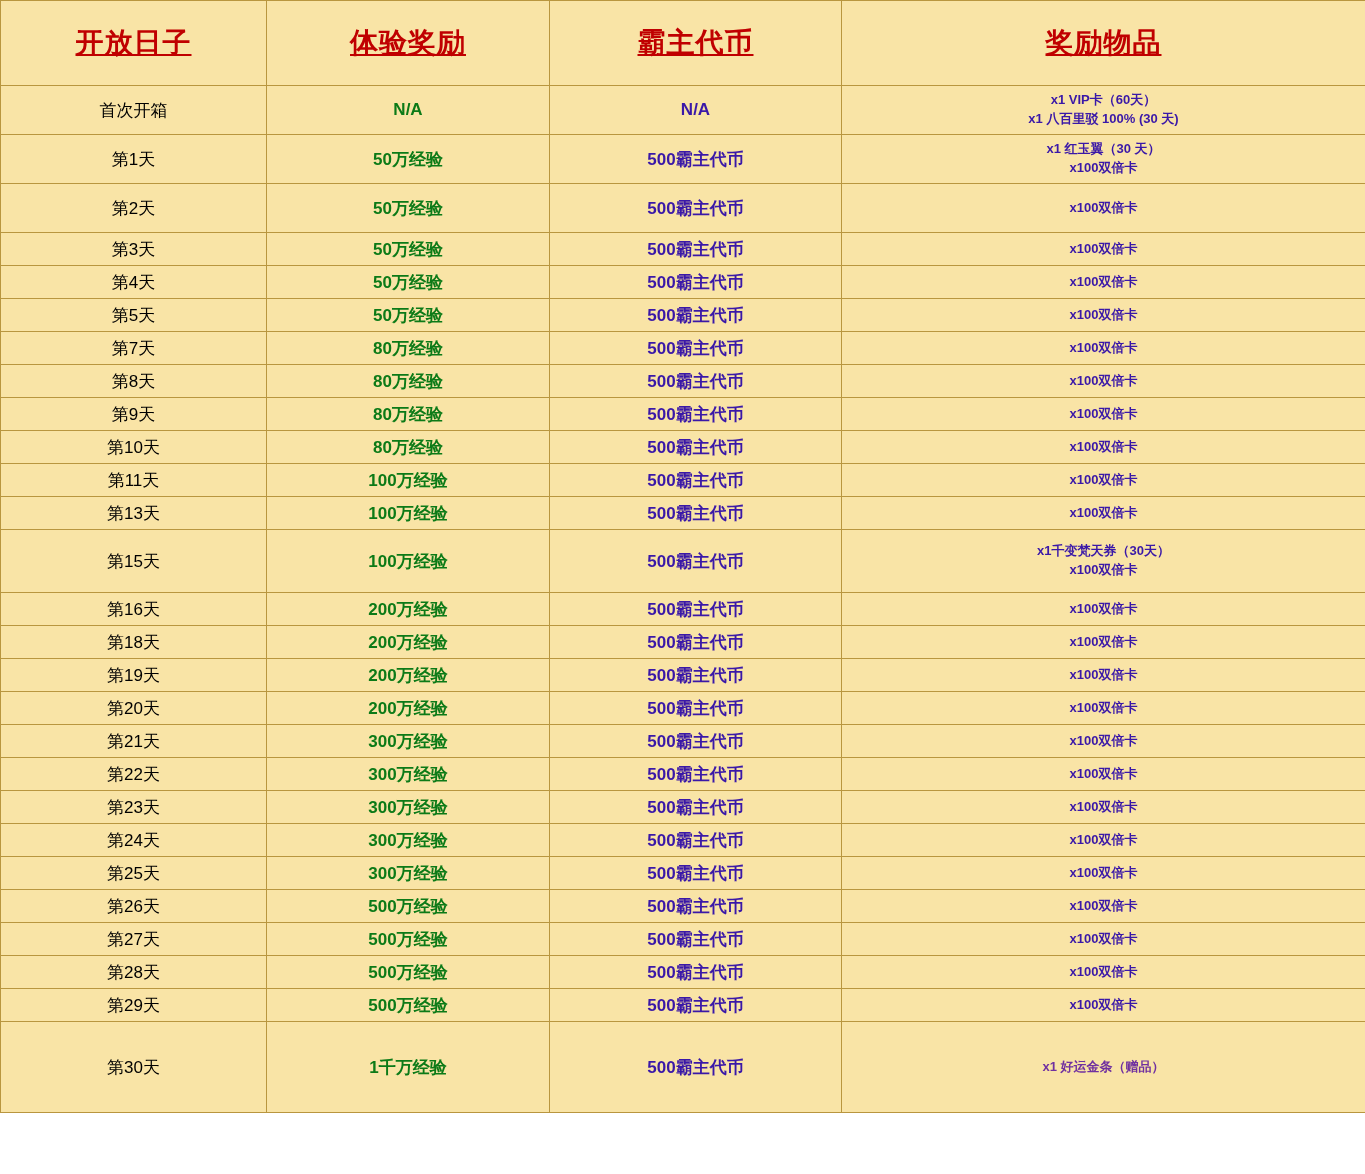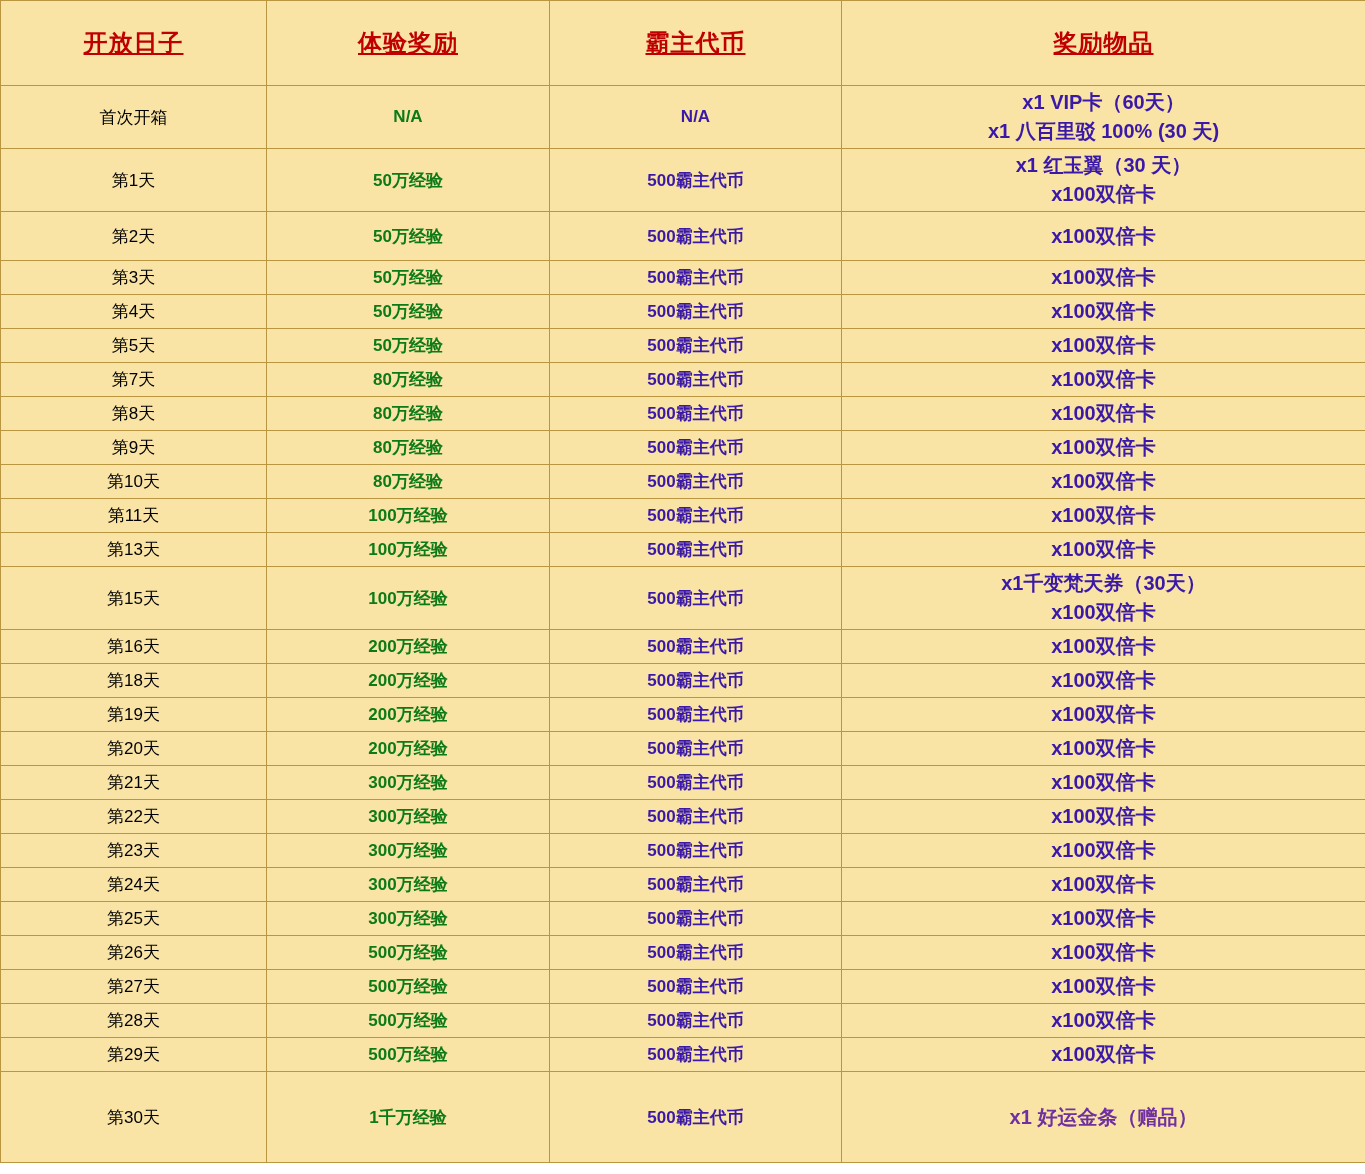--- a/index.html
+++ b/index.html
@@ -25,21 +25,21 @@
   table.reward-table th,
   table.reward-table td {
     border: 1px solid #b9963f;
     text-align: center;
     vertical-align: middle;
     background: #f9e4a6;
     padding: 2px 4px;
   }
   table.reward-table thead th {
     height: 80px;
-    font-size: 24px;
+    font-size: 28px;
     font-weight: bold;
     color: #c00000;
     text-decoration: underline;
     letter-spacing: 1px;
   }
   
   td.col-day {
     color: #000000;
     font-size: 17px;
     font-weight: normal;
@@ -49,21 +49,21 @@
     font-size: 17px;
     font-weight: bold;
   }
   td.col-coin {
     color: #3a18a8;
     font-size: 17px;
     font-weight: bold;
   }
   td.col-item {
     color: #3a18a8;
-    font-size: 20px;
+    font-size: 13px;
     font-weight: bold;
     line-height: 1.45;
   }
   td.col-item .purple {
     color: #7030a0;
   }
   tr.row-normal td { height: 28px; }
   tr.row-tall td { height: 58px; }
   tr.row-tall2 td { height: 44px; }
   tr.row-last td { height: 86px; }

